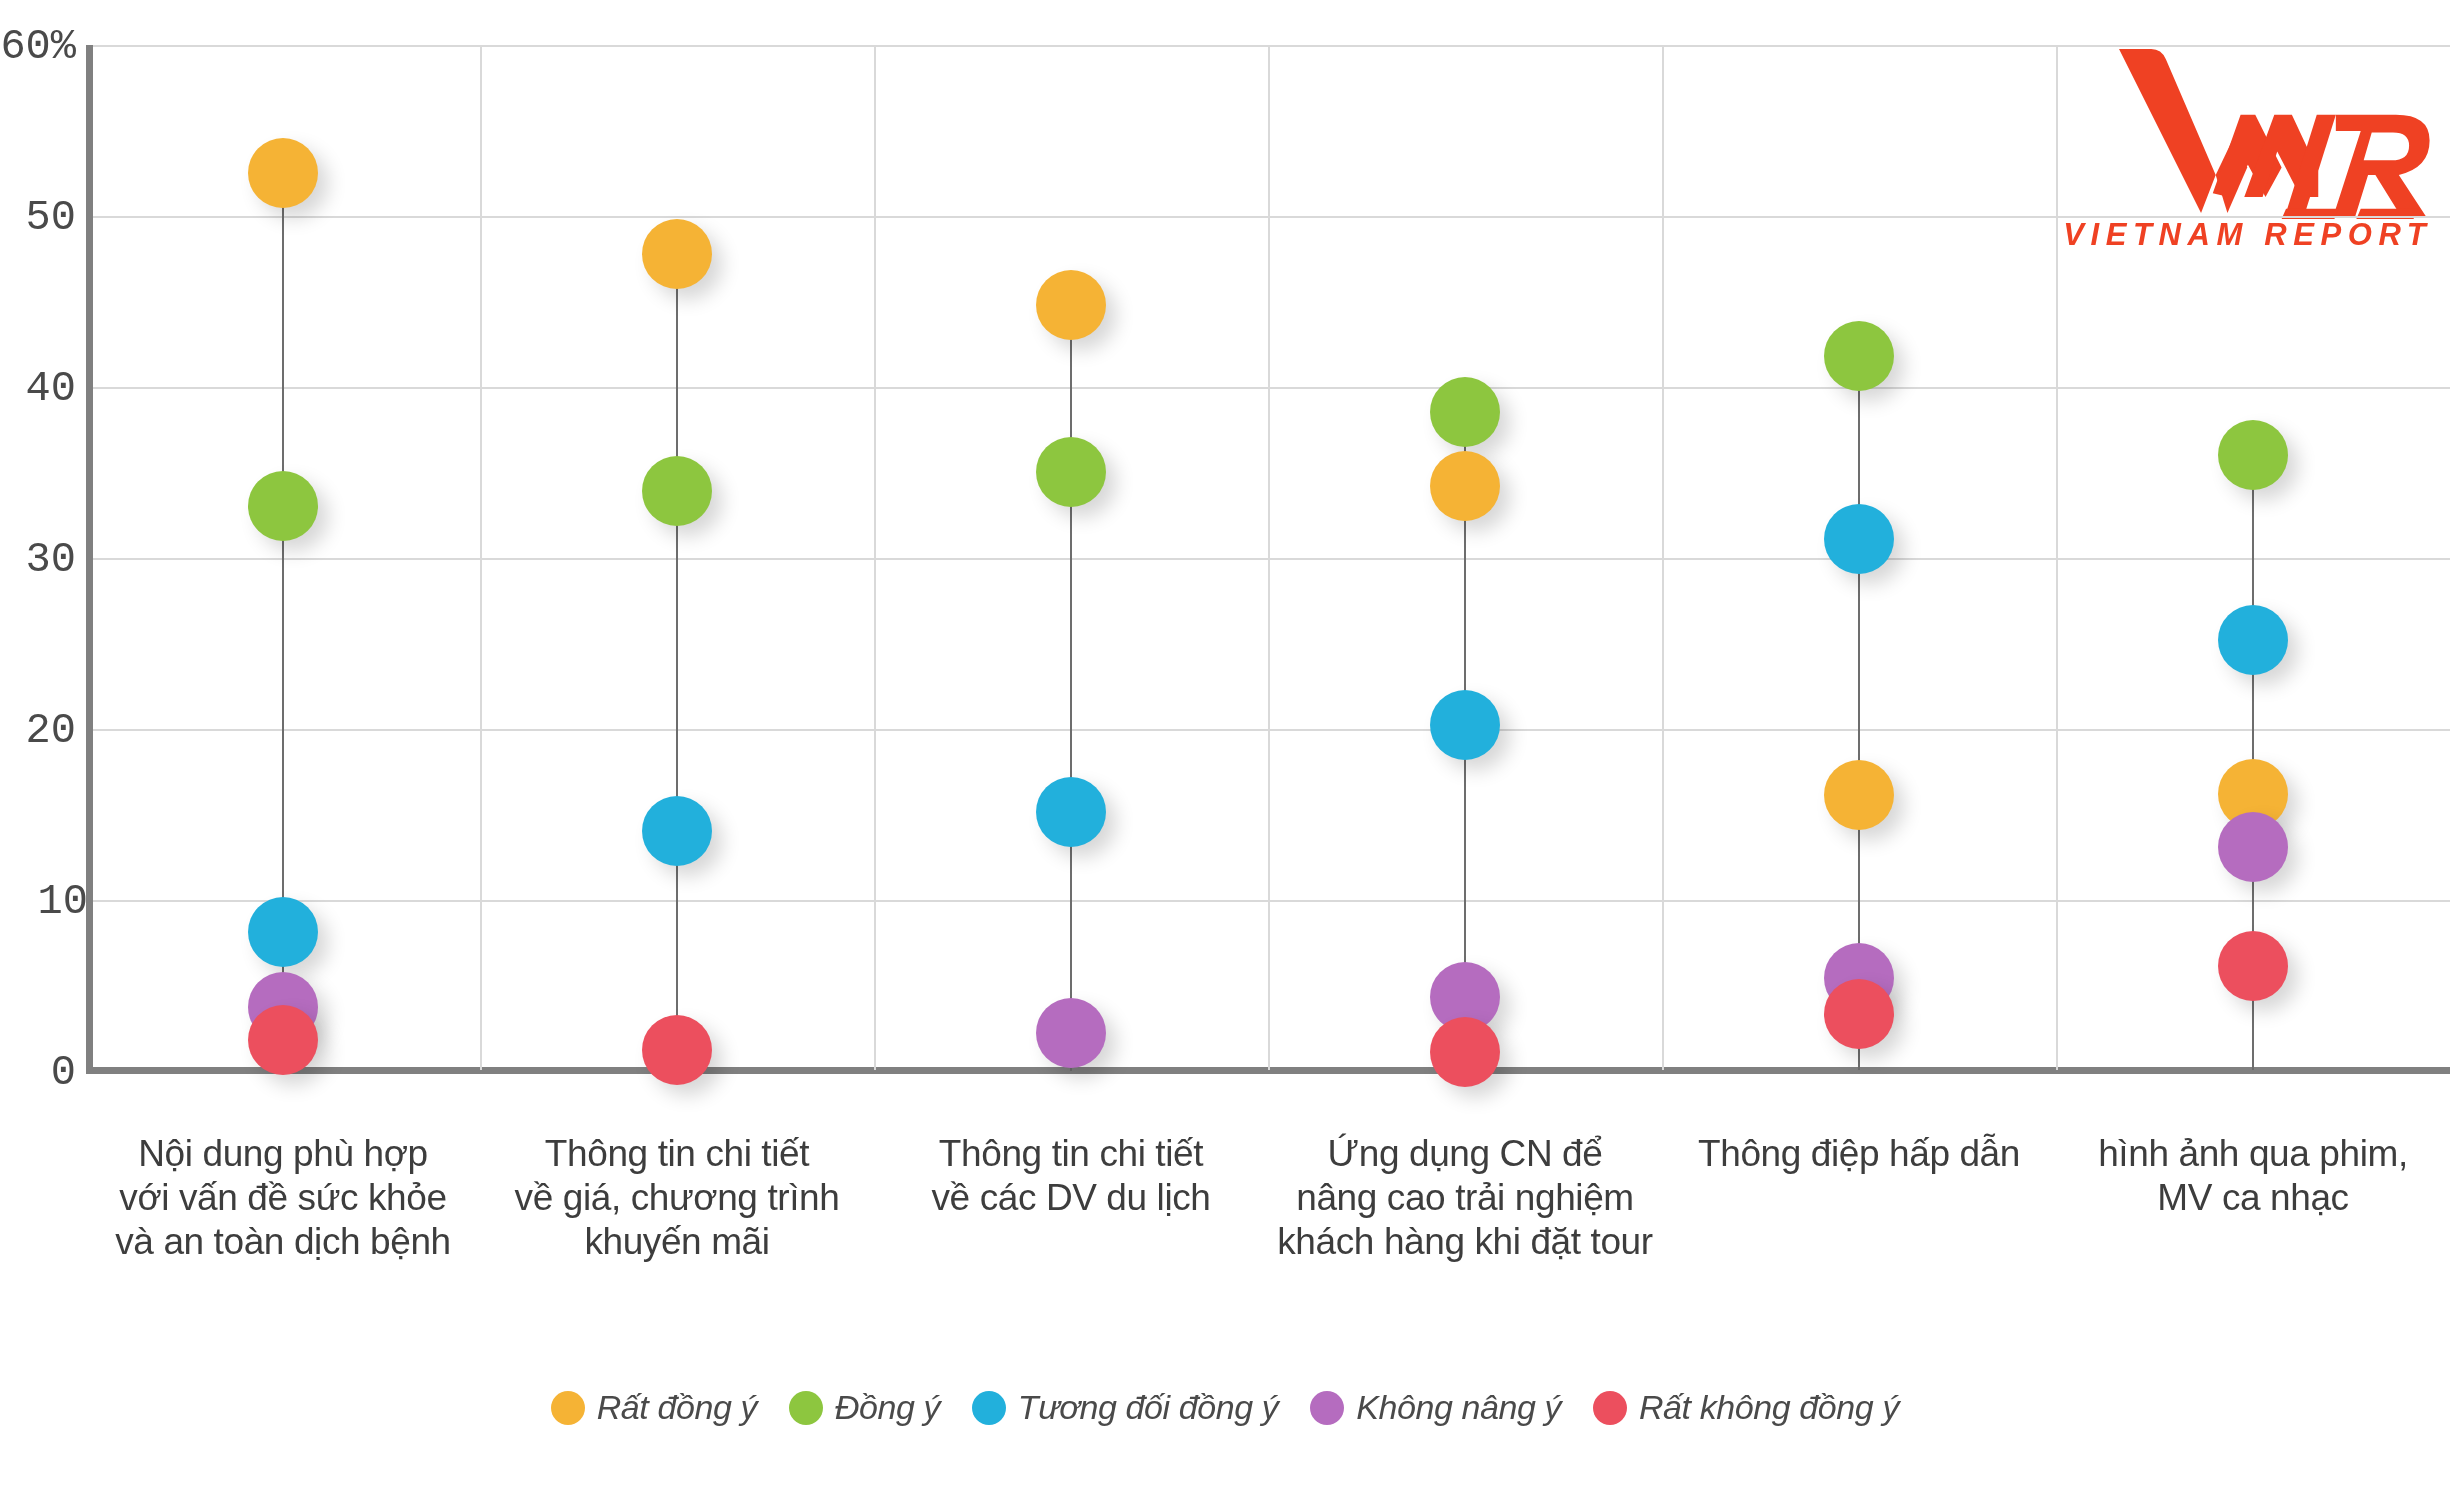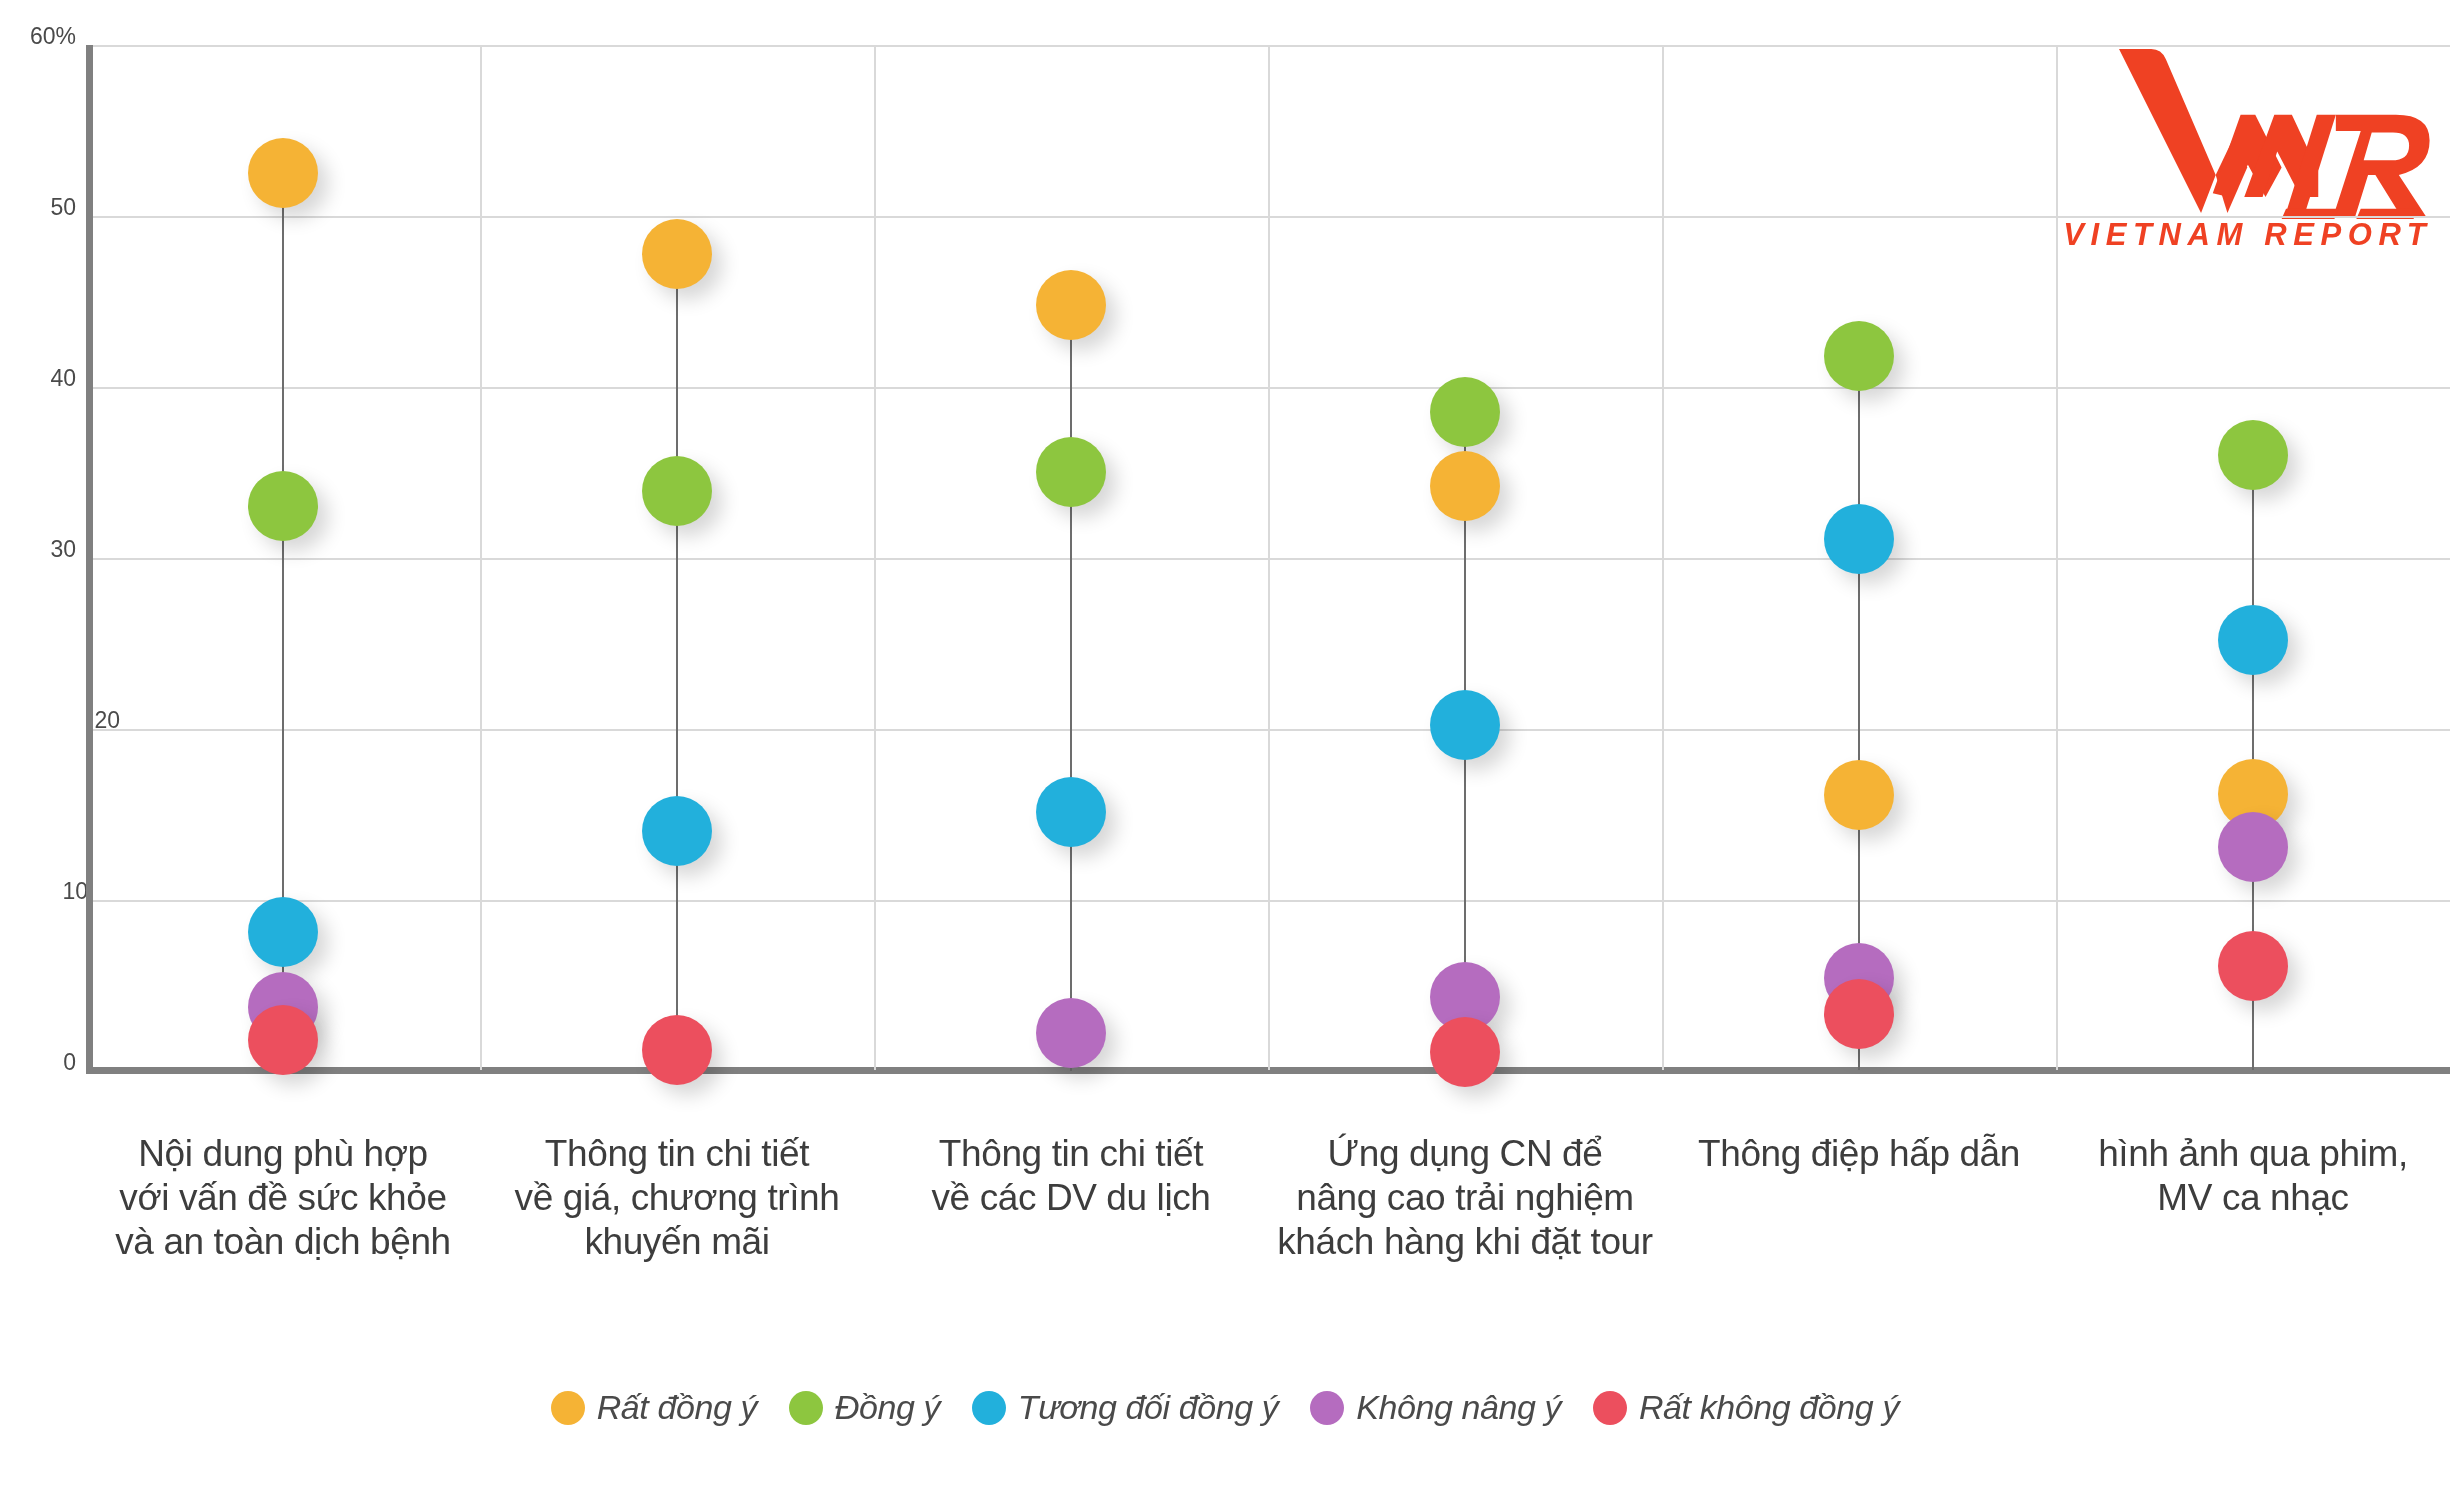--- a/index.html
+++ b/index.html
@@ -30,23 +30,23 @@
   .gridline{
     position:absolute;left:6.6px;right:0;height:1.5px;background:#d9d9d9;
   }
   .catsep{
     position:absolute;top:0;bottom:0;width:1.5px;background:#d9d9d9;
   }
   .ylabel{
     position:absolute;
     width:76px;
     text-align:right;
-    font-size:23px;
+    font-size:42px;
     color:#4a4a4a;
-    font-family:Liberation Sans, sans-serif;
+    font-family:Liberation Mono, monospace;
     letter-spacing:0px;
   }
 
   
   .cat-stem{
     position:absolute;
     width:1.5px;
     background:#6d6d6d;
   }
   .dot{
@@ -131,21 +131,21 @@
 
       <path d="M228 256 L300 256 L294 270 L222 270 Z" fill="#EF4123"></path>
       <path d="M330 256 L408 256 L402 270 L324 270 Z" fill="#EF4123"></path>
     </svg>
   </div>
   <div id="logo-word">VIETNAM REPORT</div>
 
   <div id="ylabels">
       <div class="ylabel" style="left: 0px; top: 1049px;">0</div>
       <div class="ylabel" style="left: 12px; top: 878px;">10</div>
-      <div class="ylabel" style="left: 0px; top: 707px; margin-left: 44px;">20</div>
+      <div class="ylabel" style="left: 0px; top: 707px;">20</div>
       <div class="ylabel" style="left: 0px; top: 536px;">30</div>
       <div class="ylabel" style="left: 0px; top: 365px;">40</div>
       <div class="ylabel" style="left: 0px; top: 194px;">50</div>
       <div class="ylabel" style="left: 0px; top: 23.4px;">60%</div>
     </div>
 
   <div id="plot">
     <div class="axis-line"></div>
     <div class="axis-base"></div>
     <div id="grid">

